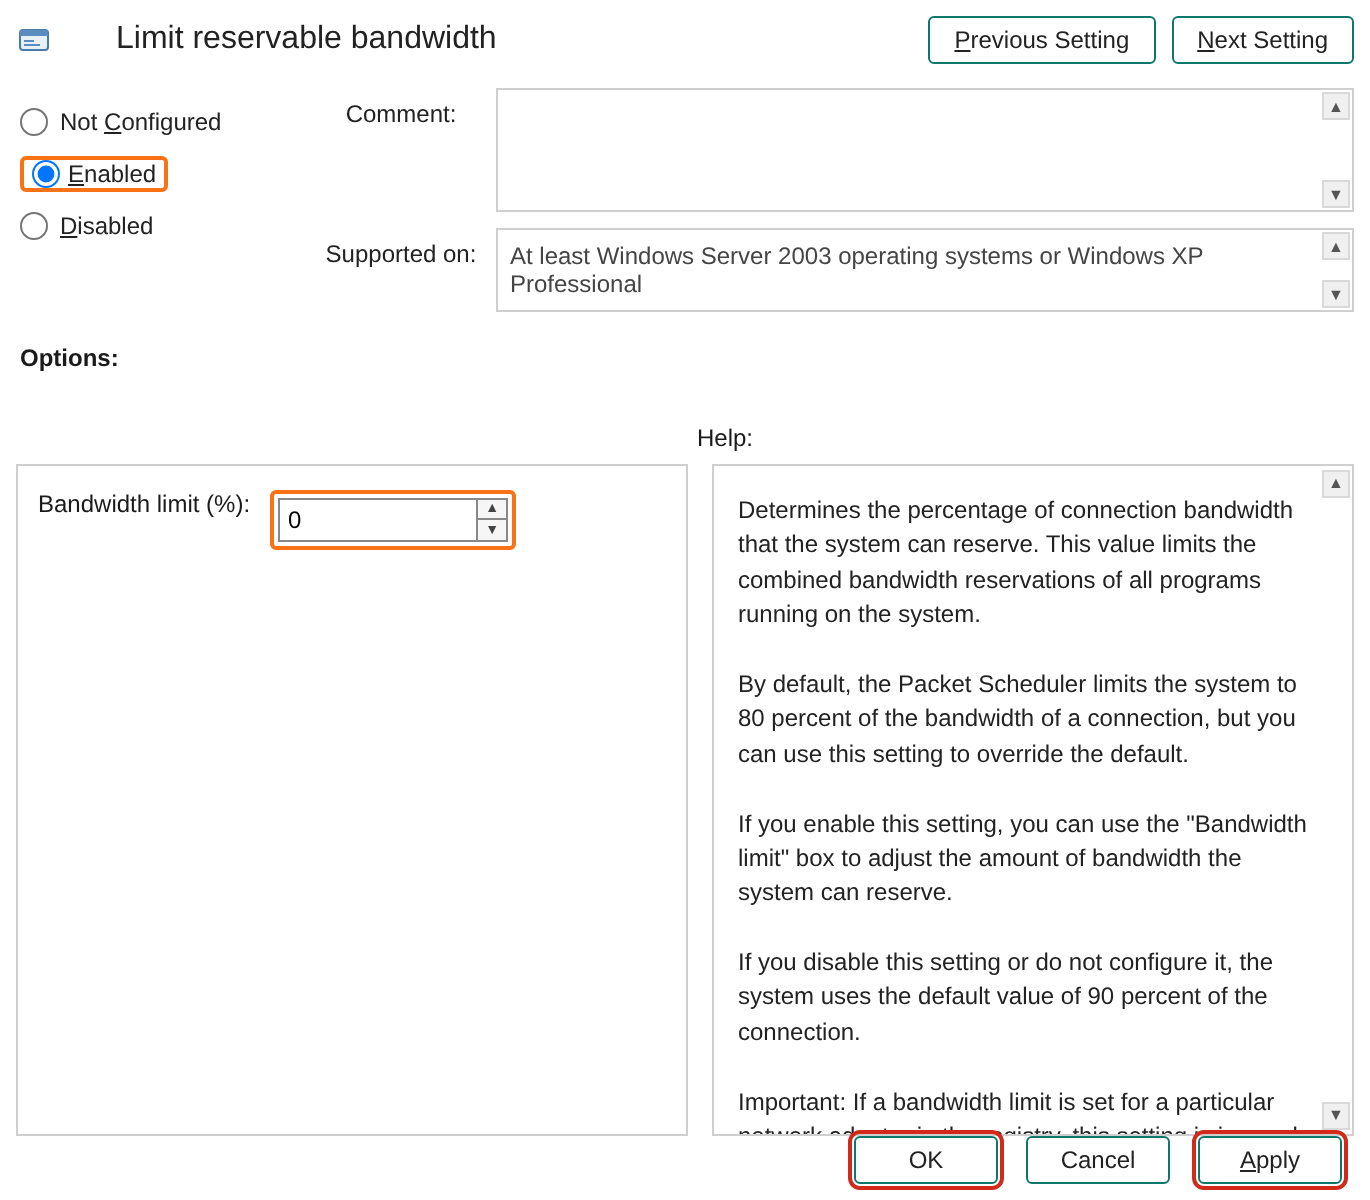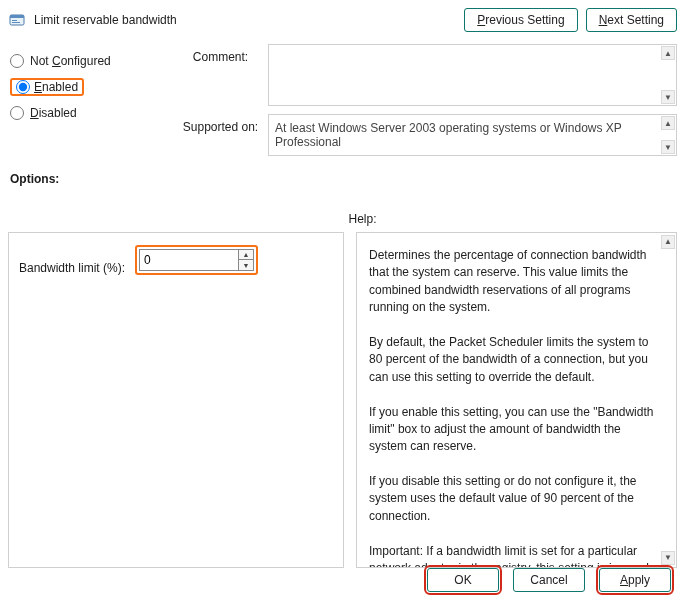--- a/index.html
+++ b/index.html
@@ -24,41 +24,41 @@
   padding: 4px 8px 0 8px;
   height: 36px;
 }
 .header .icon-box {
   width: 18px; height: 18px;
   display: flex; align-items: center; justify-content: center;
   margin-right: 8px;
 }
 .header .title {
   flex: 0 1 auto;
-  font-size: 12px;
-  color: #222;
+  font-size: 16px;
+  color: #222;
+  margin-left: 24px;
 }
 .header .spacer { flex: 1; }
 .header .btn {
   margin-left: 8px;
 }
 .btn {
   background: #ffffff;
   border: 1px solid #0f766e;
   border-radius: 3px;
   padding: 4px 12px;
   font-size: 12px;
   color: #222;
   cursor: pointer;
   min-width: 90px;
 }
 .section-top {
   display: flex;
   padding: 8px 8px 0 8px;
-  gap: 20px;
 }
 .radio-col {
   width: 145px;
   padding-top: 4px;
 }
 .radio-row {
   display: flex;
   align-items: center;
   gap: 6px;
   height: 26px;
@@ -142,21 +142,21 @@
 }
 .panel.help {
   padding: 14px 20px 14px 12px;
   font-size: 12px;
   color: #222;
   line-height: 1.45;
   overflow: hidden;
 }
 .opt-row {
   display: flex;
-  align-items: flex-end;
+  align-items: flex-start;
   gap: 10px;
 }
 .opt-label { font-size: 12px; }
 .spinner {
   display: inline-flex;
   align-items: stretch;
 }
 .spinner input {
   width: 100px;
   border: 1px solid #888;

